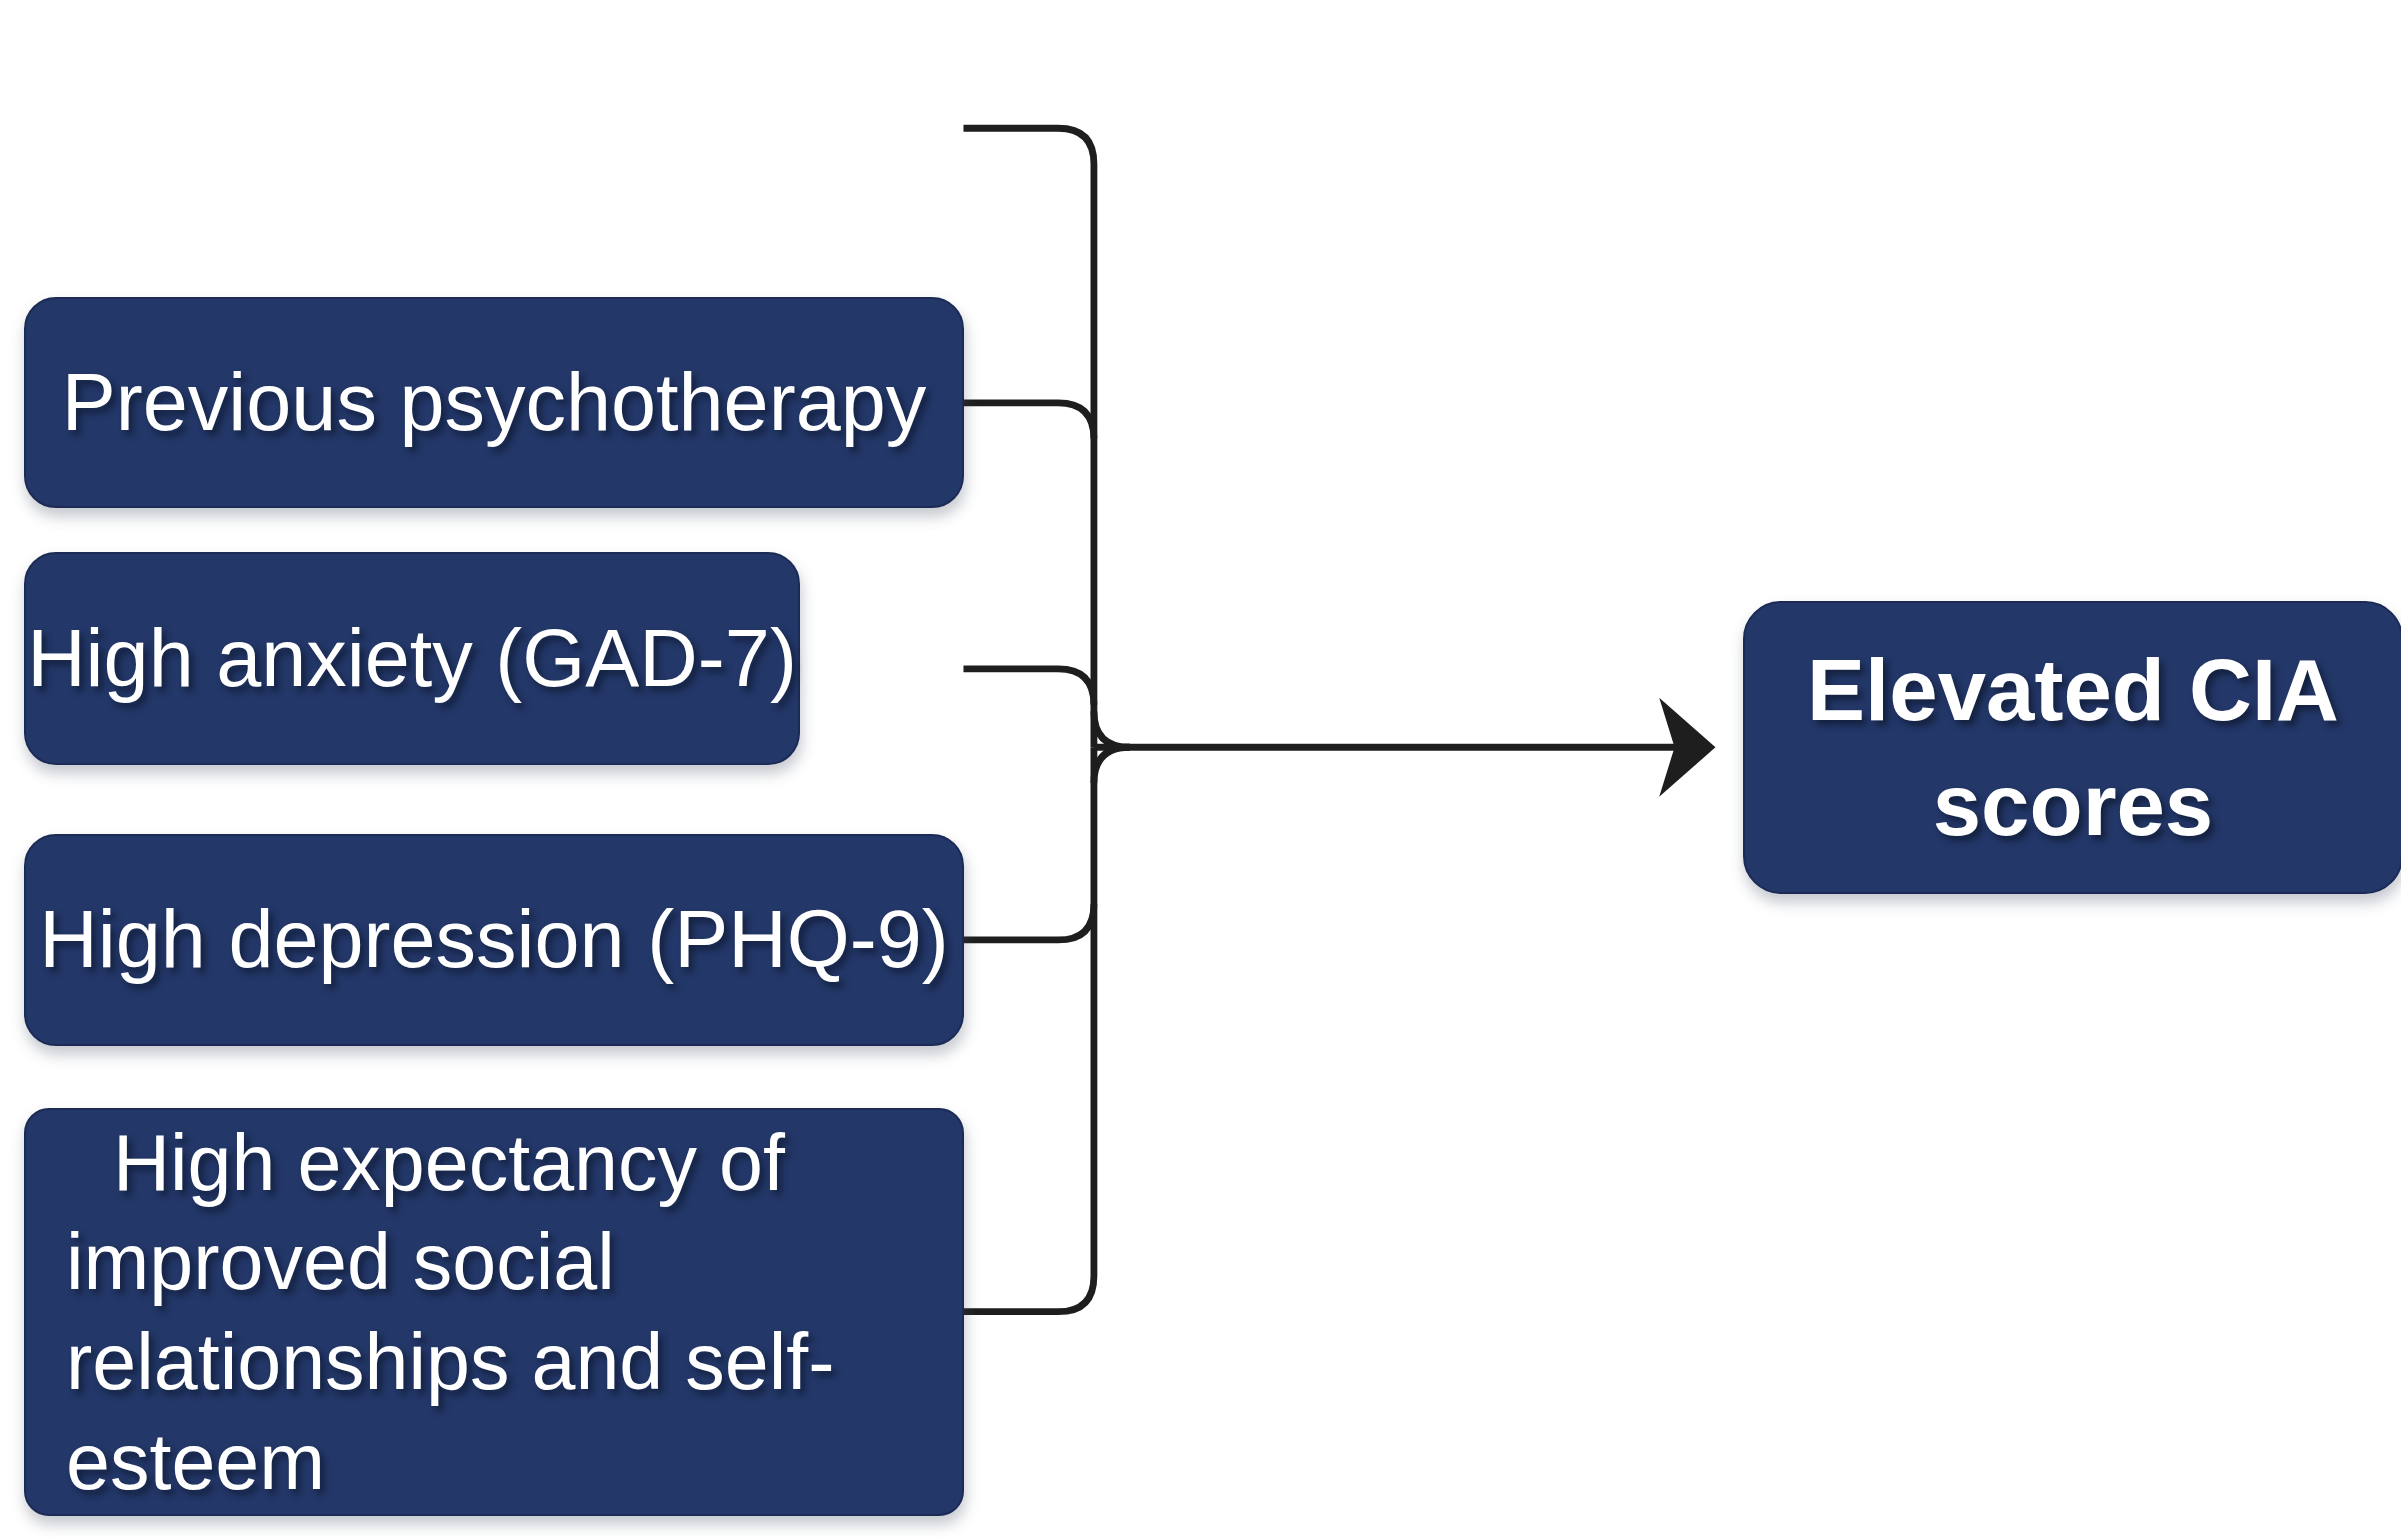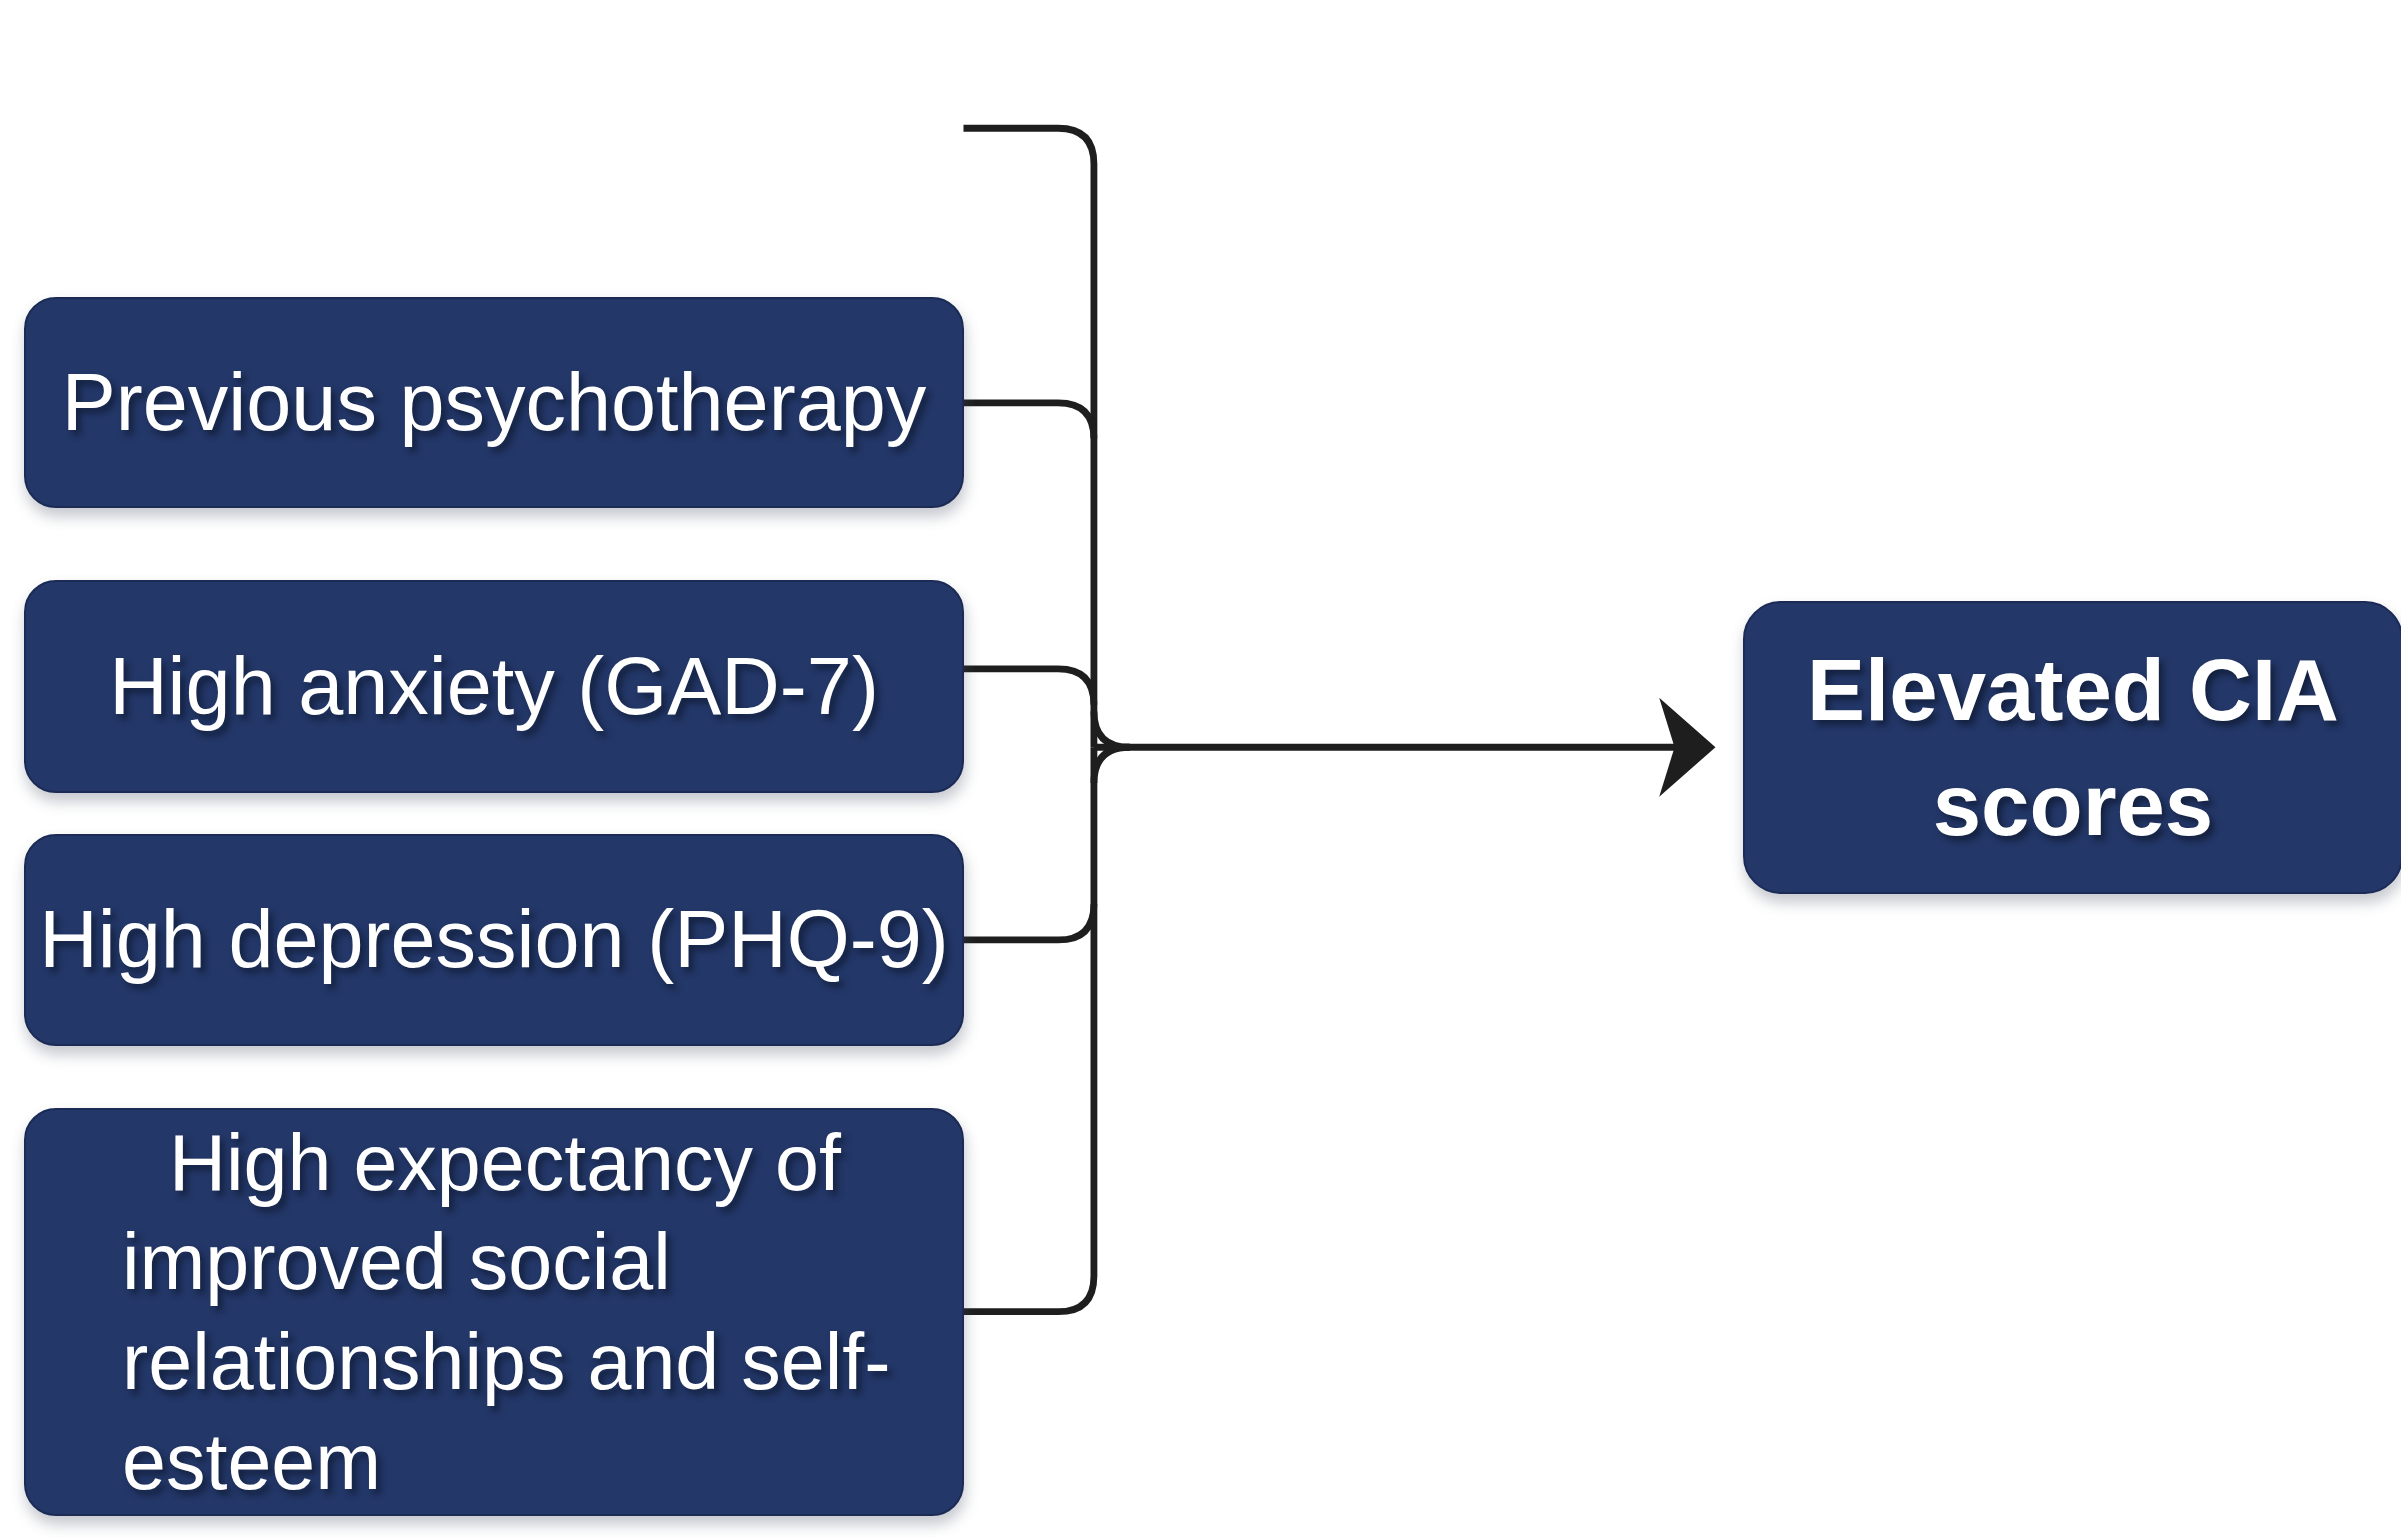--- a/index.html
+++ b/index.html
@@ -45,41 +45,42 @@
     text-shadow: 4.3px 5.1px 6px rgba(8, 14, 30, 0.55);
   }
   .node--single {
     white-space: nowrap;
   }
   .node--multi {
     justify-content: flex-start;
     text-align: left;
     font-size: 79px;
     line-height: 1.26;
-    padding-left: 96px;
+    padding-left: 40px;
     padding-right: 47px;
+    border-radius: 25px;
   }
   .node--multi .node-label {
     text-indent: 47px;
   }
   .node--multi .node-label::first-line {
     
   }
   .node--outcome {
     font-weight: bold;
     font-size: 87px;
     line-height: 1.32;
     border-radius: 38px;
     padding: 0 51px;
     margin-left: 24px;
   }
   
   #factor-0 { left: 24px;   top: 19px;   width: 940px; height: 217px; }
   #factor-1 { left: 24px;   top: 297px;  width: 940px; height: 211px; }
-  #factor-2 { left: 24px;   top: 580px;  width: 940px; height: 213px; }
+  #factor-2 { left: 24px;   top: 552px;  width: 776px; height: 213px; }
   #factor-3 { left: 24px;   top: 834px;  width: 940px; height: 212px; }
   #factor-4 { left: 24px;   top: 1108px; width: 940px; height: 408px; }
   #outcome  { left: 1719px; top: 601px;  width: 660px;  height: 293px; }
 </style>
 </head>
 <body>
 
 <div class="canvas" style="--fill: #233768; --edge: #1b2b55; --line: #1e1e1e; --bg: #ffffff;">
 
   <svg class="connector-svg" viewBox="0 0 2816 1803" aria-hidden="true">

